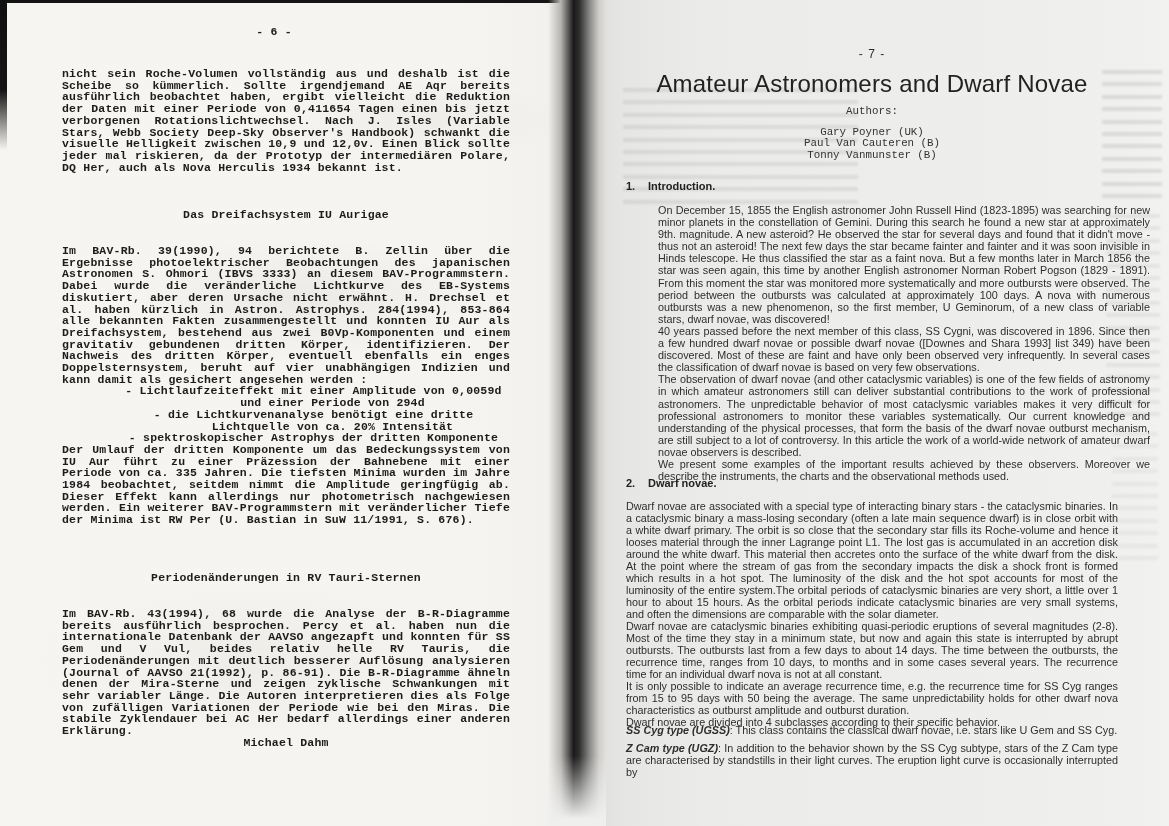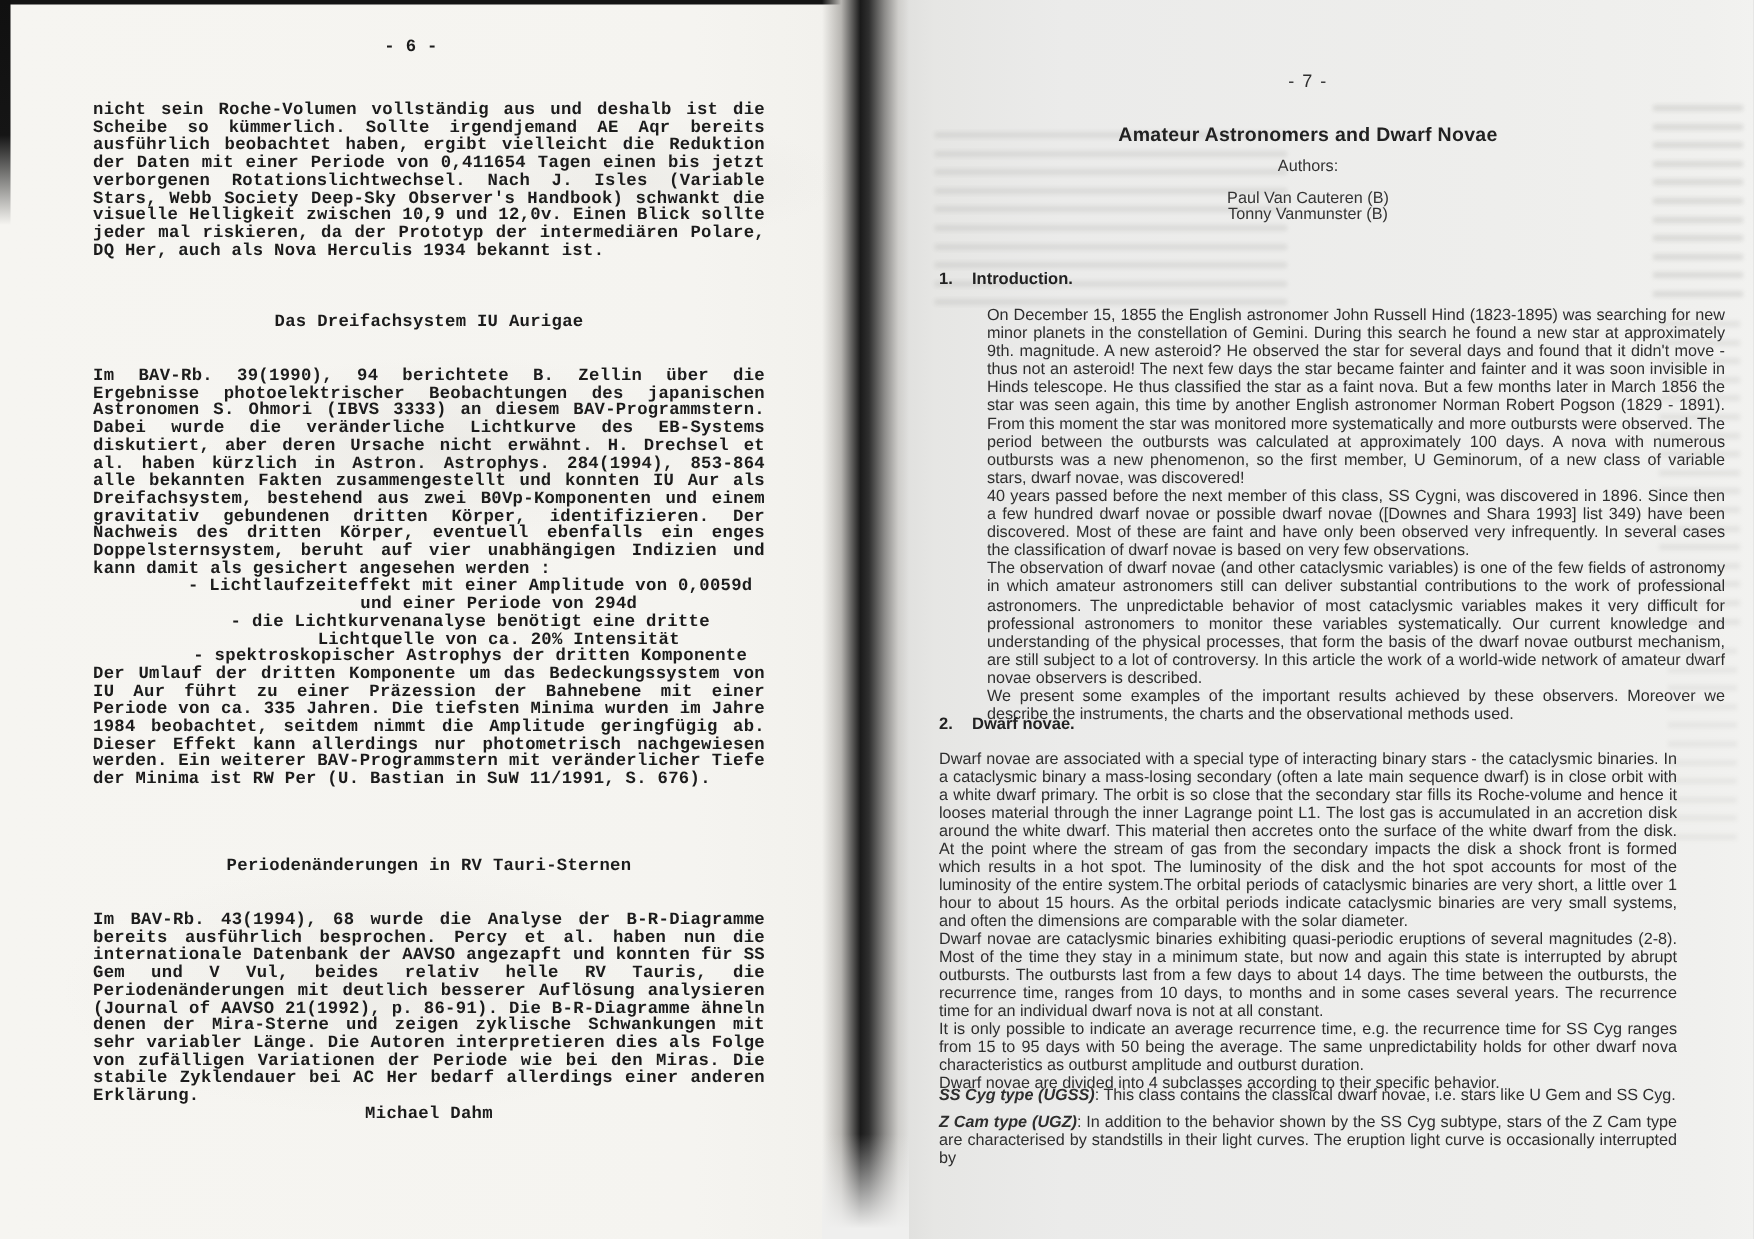--- a/index.html
+++ b/index.html
@@ -28,21 +28,21 @@
     background:linear-gradient(90deg,rgba(180,180,178,0) 0%,#b7b5b1 22%,#1a1a1a 44%,#2f2f2f 54%,#8c8b89 72%,#cfcecb 88%,rgba(222,222,220,0) 100%);}
   .gutter::after{content:"";position:absolute;left:0;bottom:0;width:100%;height:70px;
     background:linear-gradient(to bottom,rgba(239,239,238,0),#efefee 90%);}
   
   .page-right{position:absolute;left:578px;top:0;width:591px;height:826px;
     background:linear-gradient(90deg,#d8d8d6 0px,#e6e6e4 45px,#ebebea 130px,#eeeeec 420px,#f0f0ee 560px,#f2f2f0 591px);}
   .rp{color:#2e2e2e;font-size:10.8px;line-height:12.1px;}
   .rp-block{position:absolute;left:48px;width:492px;}
   .rp-center{text-align:center;}
   .rp-just p{margin:0;text-align:justify;}
-  .rp-title{font-size:13px;font-weight:700;color:#222;letter-spacing:.2px;margin-top:12px;}
+  .rp-title{font-size:24px;font-weight:400;color:#222;letter-spacing:.2px;}
   .rp-head{font-weight:700;font-size:11px;color:#222;display:flex;}
   .rp-head .num{width:22px;}
   .rp-authors{font-size:10.8px;line-height:11.6px;color:#333;}
   .rp-subtype{margin:0;text-align:justify;}
   .st-label{font-weight:700;font-style:italic;}
   
   .ghost{position:absolute;filter:blur(1.3px);pointer-events:none;}
   .ghost-lines{background:repeating-linear-gradient(to bottom,rgba(125,125,122,.34) 0 4px,rgba(0,0,0,0) 4px 12.4px);}
 </style>
 </head>
@@ -81,23 +81,24 @@
 
     <div class="ghost ghost-lines" style="left:45px;top:88px;width:235px;height:118px;opacity:.45;"></div>
     <div class="ghost ghost-lines" style="left:524px;top:70px;width:60px;height:132px;opacity:.55;"></div>
     <div class="ghost ghost-lines" style="left:528px;top:214px;width:54px;height:205px;opacity:.35;"></div>
     <div class="ghost ghost-lines" style="left:534px;top:432px;width:46px;height:128px;opacity:.25;"></div>
 
     <div class="rp rp-block rp-center" style="top:48px;font-size:12px;letter-spacing:1px;">- 7 -</div>
 
     <div class="rp-block rp-center rp-title" style="top:70px;">Amateur Astronomers and Dwarf Novae</div>
 
-    <div class="rp rp-block rp-center rp-authors" style="top:106px;">
+    <div class="rp rp-block rp-center rp-authors" style="top:106px;font-family:Liberation Mono, monospace;">
       <div>Authors:</div>
       <div style="height:9px;"></div>
+      <div>Gary Poyner (UK)</div>
       <div>Paul Van Cauteren (B)</div>
       <div>Tonny Vanmunster (B)</div>
     </div>
 
     <div class="rp-block rp-head" style="top:180px;">
       <span class="num">1.</span>
       <span>Introduction.</span>
     </div>
 
     <div class="rp rp-block rp-just" style="top:204px;margin-left:32px;">

